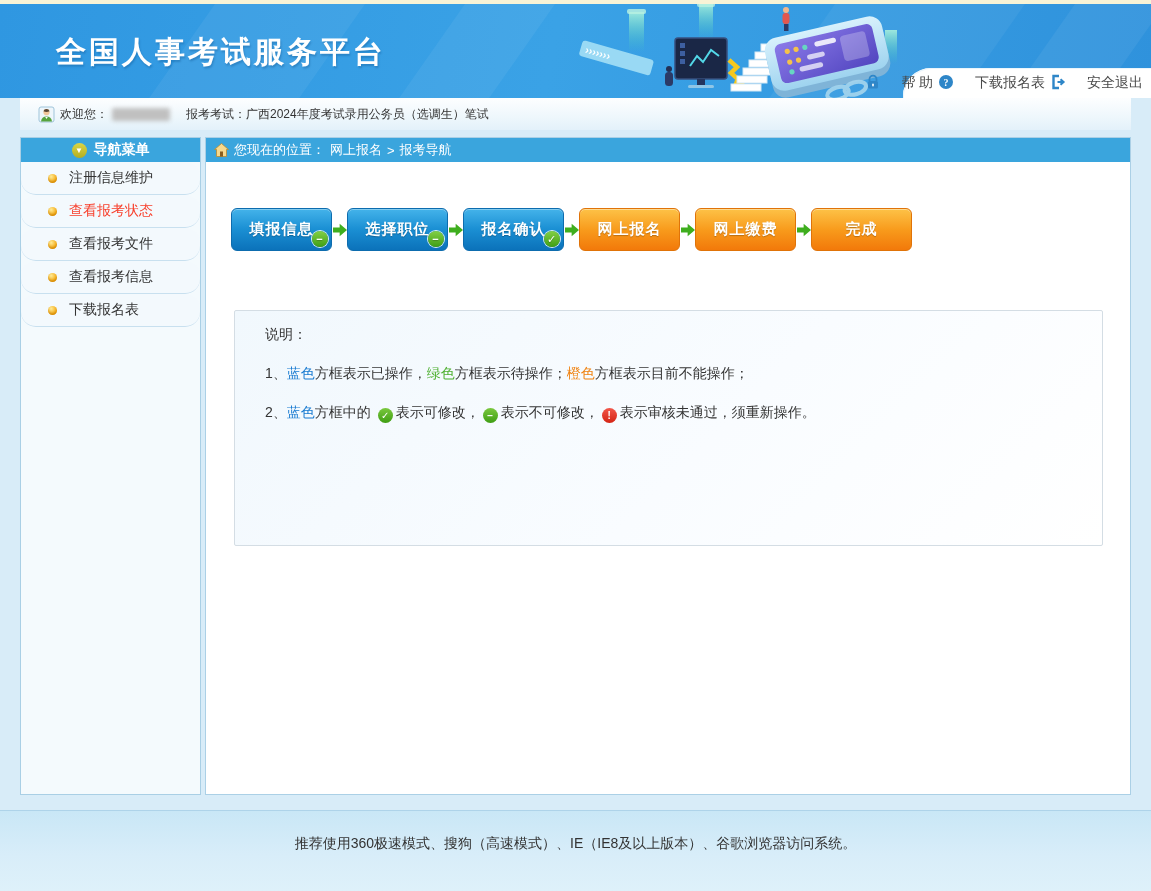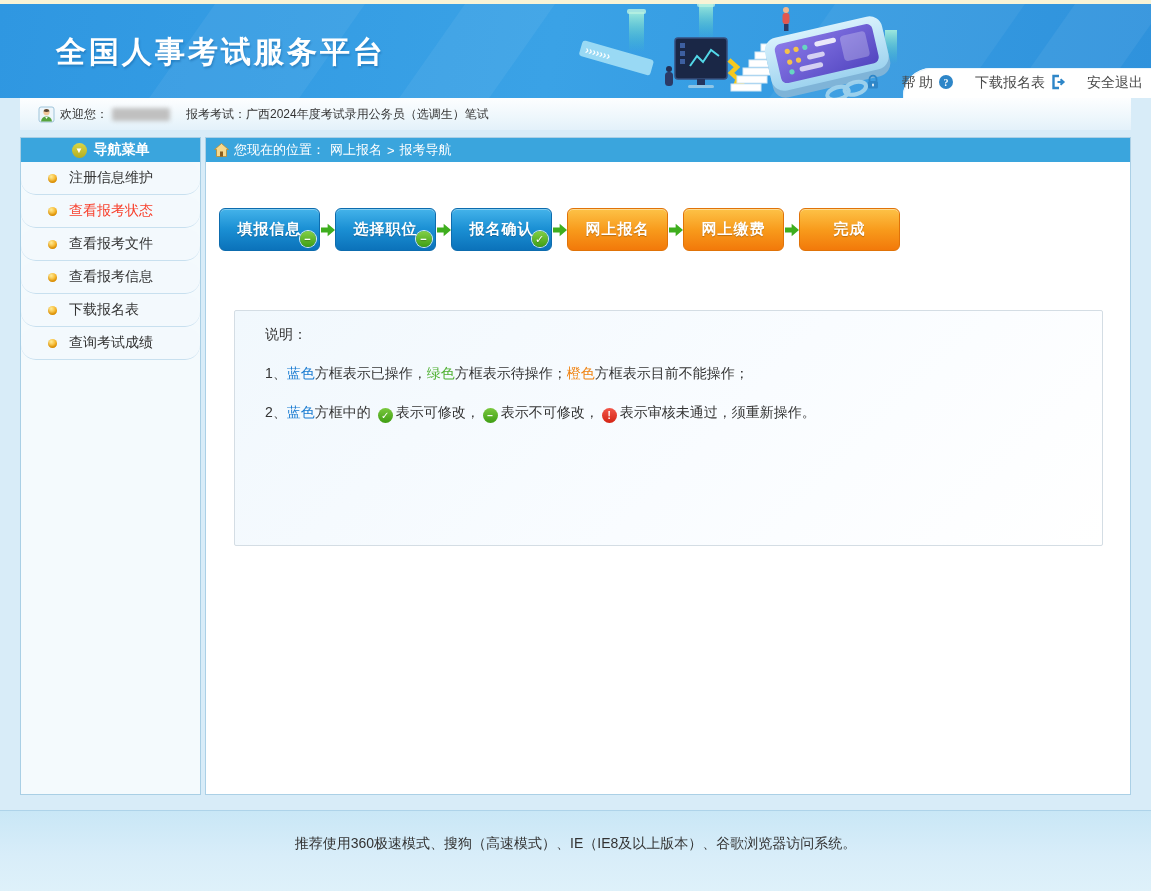--- a/index.html
+++ b/index.html
@@ -85,21 +85,21 @@
     background:#fff; border:1px solid #abd0e6;
   }
   .breadcrumb {
     height:24px; background:#3aa5dd; color:#fff; font-size:13px;
     display:flex; align-items:center; padding-left:8px; gap:5px;
   }
   .bc-link { cursor:pointer; }
   .home-ic { width:15px; height:14px; }
 
   
-  .steps-row { position:absolute; left:13px; top:70px; display:flex; align-items:center;justify-content:flex-end; }
+  .steps-row { position:absolute; left:25px; top:70px; display:flex; align-items:center;justify-content:flex-end; }
   .step-btn {
     width:101px; height:43px; border-radius:6px; position:relative;
     display:flex; align-items:center; justify-content:center;
     color:#fff; font-weight:bold; font-size:15px; letter-spacing:1px;
     text-shadow:0 1px 1px rgba(0,0,0,.25);
   }
   .step-blue {
     background: linear-gradient(180deg,#44b3ea 0%, #1b90d4 48%, #0b72ba 100%);
     border:1px solid #0d6cae; box-shadow: inset 0 1px 0 rgba(255,255,255,.35);
     cursor:pointer;
@@ -300,24 +300,20 @@
         <span class="side-label">查看报考文件</span>
       </div>
       <div class="side-item">
         <span class="bullet"></span>
         <span class="side-label">查看报考信息</span>
       </div>
       <div class="side-item">
         <span class="bullet"></span>
         <span class="side-label">下载报名表</span>
       </div>
-      <div class="side-item">
-        <span class="bullet"></span>
-        <span class="side-label">查询考试成绩</span>
-      </div>
     </div>
 </div>
 
 <div class="content">
   <div class="breadcrumb">
     <svg class="home-ic" viewBox="0 0 15 14">
       <path d="M7.5 0.5 L14.5 6.5 H12.5 V13.5 H2.5 V6.5 H0.5 Z" fill="#f7d98d" stroke="#b98a2e" stroke-width="0.8"></path>
       <rect x="6" y="8.5" width="3" height="5" fill="#8a5d1d"></rect>
     </svg>
     <span>您现在的位置：</span>

